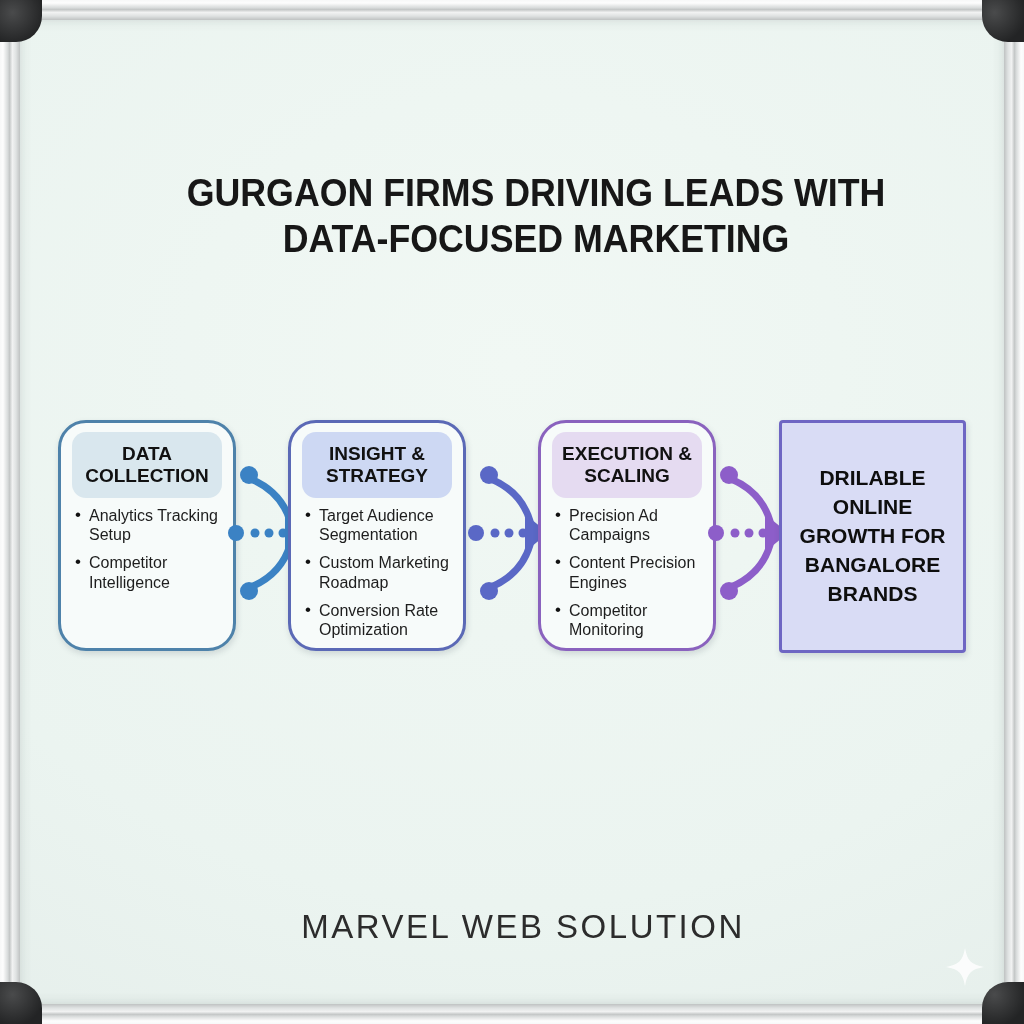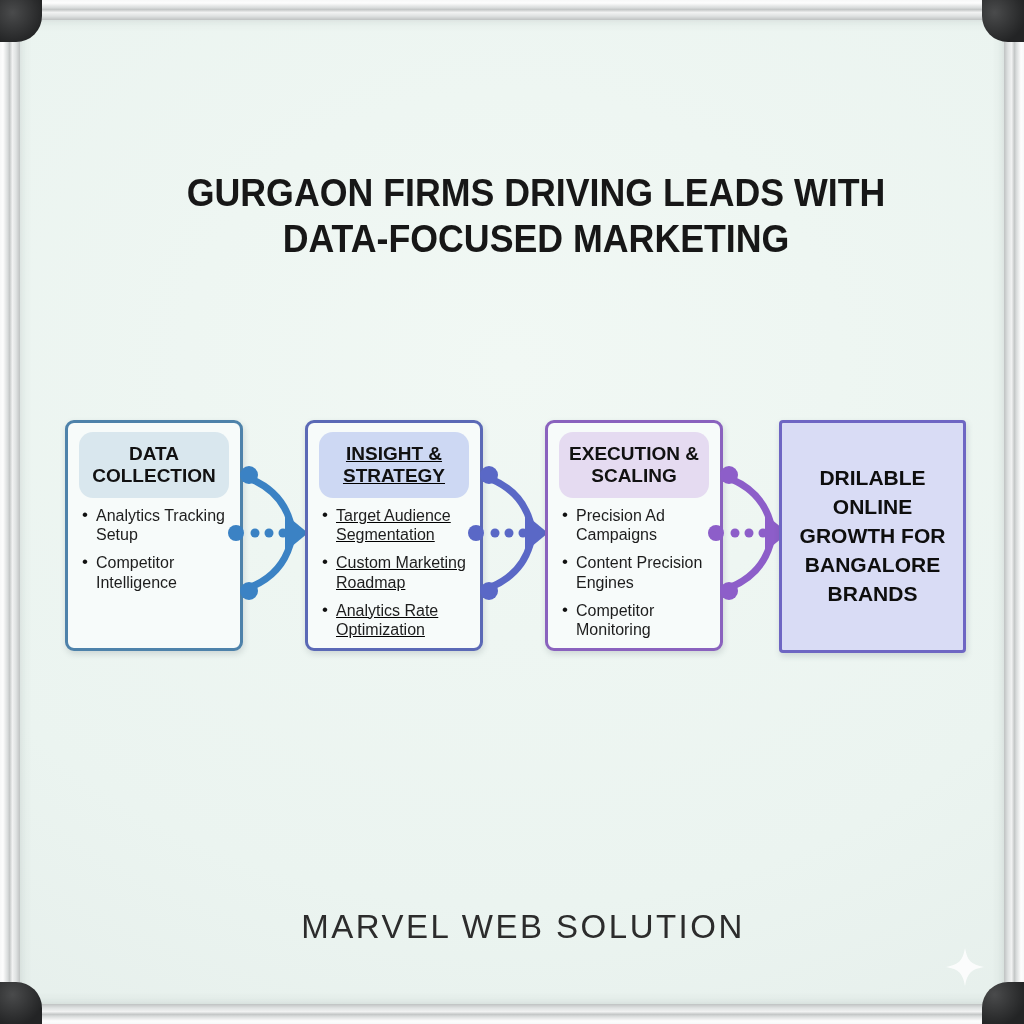--- a/index.html
+++ b/index.html
@@ -40,25 +40,25 @@
   
   .title {
     position:absolute; top:170px; left:46px; width:980px;
     text-align:center; color:#171717; font-weight:bold;
     font-size:38px; line-height:1.22; transform:scaleX(0.94);
   }
 
   
   .card {
     position:absolute; top:420px; width:178px; height:231px;
-    background:#f7fbfa; border:3px solid var(--border); border-radius:9px;
-    box-shadow:1px 3px 6px rgba(60,80,90,0.18); box-sizing:border-box;margin-left:7px;
+    background:#f7fbfa; border:3px solid var(--border); border-radius:28px;
+    box-shadow:1px 3px 6px rgba(60,80,90,0.18); box-sizing:border-box;
   }
   .card.c1 { left:58px; }
-  .card.c2 { left:298px;text-decoration:underline; }
+  .card.c2 { left:288px; }
   .card.c3 { left:538px; }
   .pill {
     margin:9px 11px 8px; height:66px; background:var(--pill); border-radius:14px;
     display:flex; align-items:center; justify-content:center; text-align:center;
     font-weight:bold; font-size:19px; line-height:1.15; color:#111; padding:0 10px;
   }
   .card ul { margin:4px 6px 0 10px; padding:0 0 0 18px; list-style:none; }
   .card li {
     font-size:16px; line-height:1.2; color:#1d1d1d; margin-bottom:9px; position:relative;
   }
@@ -131,21 +131,21 @@
         <circle cx="55" cy="76" r="4.5" fill="currentColor"></circle>
         <polygon points="57,57 80,76 57,95" fill="currentColor"></polygon>
       </svg>
     </div>
 
     <div class="card c2" style="--border: #5b69b6; --pill: #cdd8f3;">
       <div class="pill">INSIGHT &amp; STRATEGY</div>
       <ul>
         <li>Target Audience Segmentation</li>
         <li>Custom Marketing Roadmap</li>
-        <li>Analytics Rate Optimization</li>
+        <li>Conversion Rate Optimization</li>
       </ul>
     </div>
 
     <div class="arrow a2" style="color: rgb(90, 104, 198);">
       <svg viewBox="0 0 80 152" xmlns="http://www.w3.org/2000/svg">
         <path d="M23,22 C42,30 56,44 62,64" fill="none" stroke="currentColor" stroke-width="7" stroke-linecap="round"></path>
         <path d="M23,130 C42,122 56,108 62,88" fill="none" stroke="currentColor" stroke-width="7" stroke-linecap="round"></path>
         <circle cx="21" cy="18" r="9" fill="currentColor"></circle>
         <circle cx="21" cy="134" r="9" fill="currentColor"></circle>
         <circle cx="8" cy="76" r="8" fill="currentColor"></circle>

